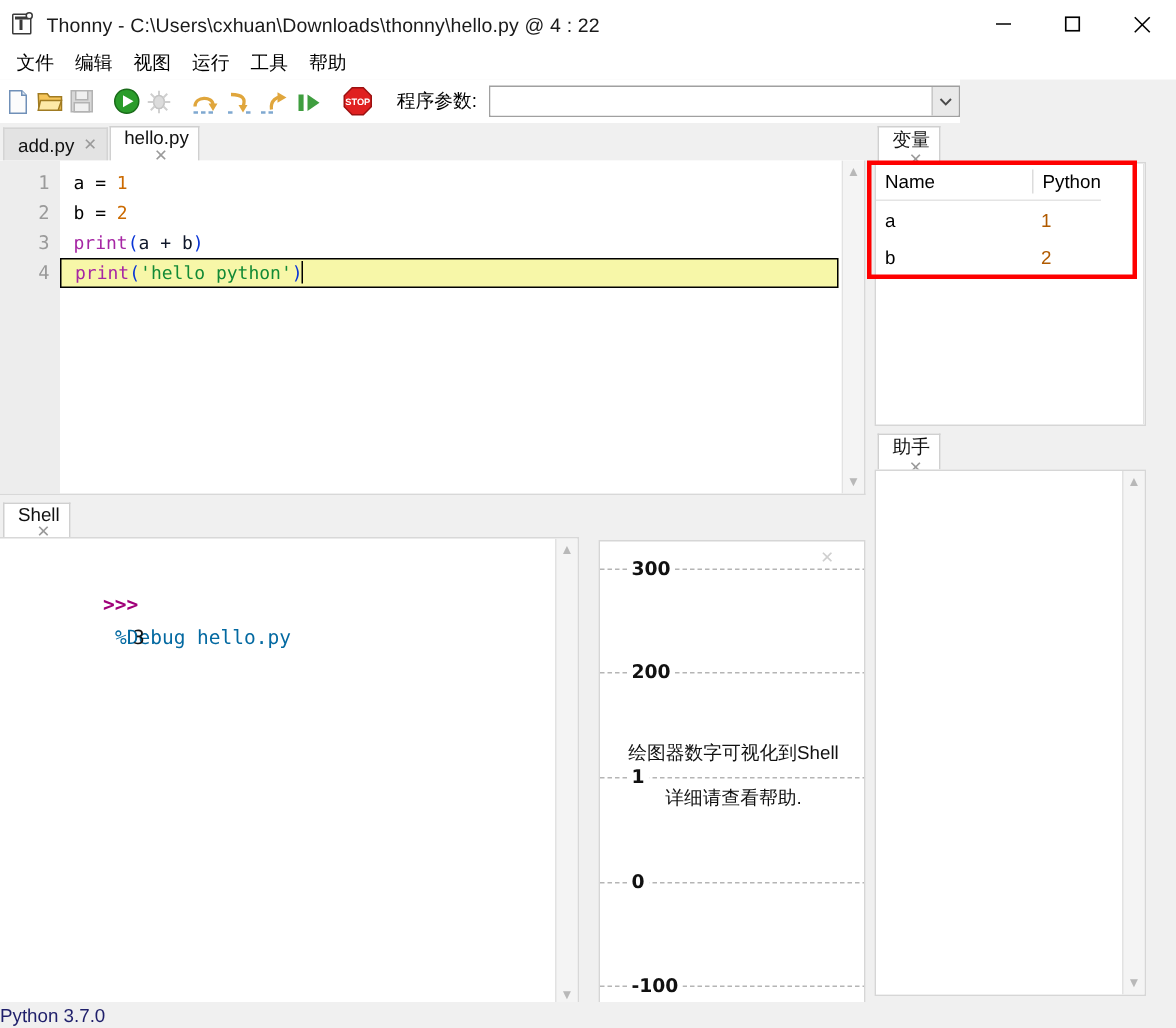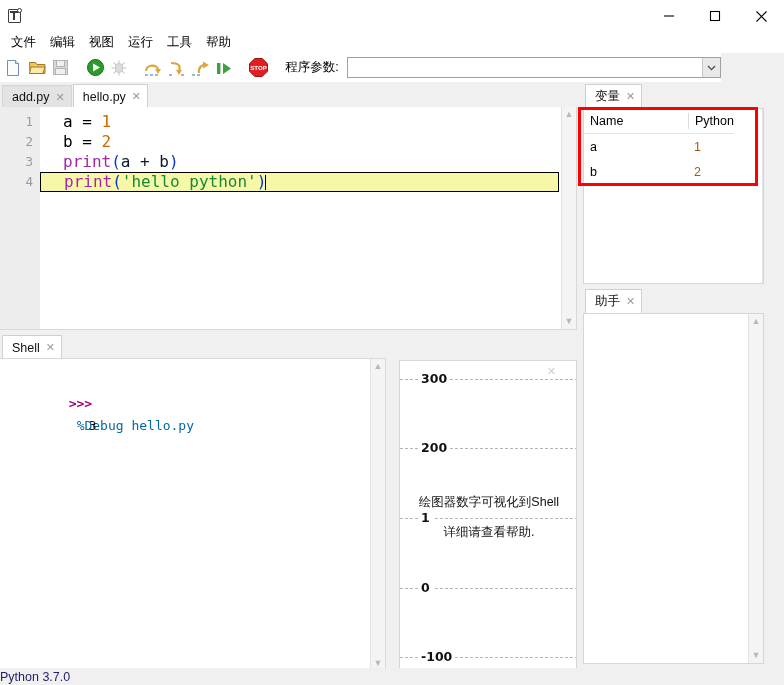--- a/index.html
+++ b/index.html
@@ -50,21 +50,21 @@
   .menubar {
     position: absolute; left: 0; top: 32px; width: 784px; height: 21px;
     background: #ffffff; display: flex; align-items: center; padding-left: 4px;
   }
   .menu-item {
     font-size: 12.5px; color: #000; padding: 1px 7px; white-space: nowrap;
   }
 
   
   .toolbar {
-    position: absolute; left: 0; top: 53px; width: 721px; height: 29px;
+    position: absolute; left: 0; top: 53px; width: 640px; height: 29px;
     background: #ffffff; display: flex; align-items: center;
   }
   .tb-btn { width: 24px; height: 24px; margin-left: 3px; display:flex; align-items:center; justify-content:center; position: relative; }
   .tb-gap { width: 12px; }
   .args-label { margin-left: 16px; font-size: 12.5px; white-space: nowrap; }
   .args-combo {
     margin-left: 8px; height: 21px; width: 432px;
     border: 1px solid #a0a0a0; background: #fff;
     display: flex; align-items: stretch;
   }
@@ -74,38 +74,38 @@
     display: flex; align-items: center; justify-content: center;
   }
 
   
   .nb-tabs { position: absolute; display: flex; align-items: flex-end; height: 24px; }
   .nb-tab {
     height: 23px; background: #e3e3e3; border: 1px solid #d4d4d4; border-bottom: none;
     display: flex; align-items: center; padding: 0 6px 0 9px; margin-right: 1px;
     font-size: 12.5px; color: #111; white-space: nowrap;
   }
-  .nb-tab.active { background: #ffffff; height: 24px; border-color: #d0d0d0; }
+  .nb-tab.active { background: #ffffff; height: 24px; border-color: #d0d0d0; flex-direction: column; }
   .tab-close { margin-left: 6px; color: #9a9a9a; font-size: 11px; line-height: 1; }
 
   .editor-wrap {
     position: absolute; left: 0; top: 107px; width: 577px; height: 223px;
     background: #ffffff; border: 1px solid #d8d8d8; border-left: none; border-top: none;
     display: flex; overflow: hidden;
   }
   .gutter {
     width: 40px; background: #ededed; padding-top: 5px;
     font-family: "DejaVu Sans Mono", monospace; font-size: 12.5px; color: #9a9a9a;
     text-align: right; flex: none;
   }
   .gutter div { height: 20px; line-height: 20px; padding-right: 7px; }
   .code-area { flex: 1; position: relative; padding-top: 5px; background: #fff; overflow: hidden; }
   .code-line {
-    height: 20px; line-height: 20px; padding-left: 23px;
-    font-family: "DejaVu Sans Mono", monospace; font-size: 16px; white-space: pre;
+    height: 20px; line-height: 20px; padding-left: 9px;
+    font-family: "DejaVu Sans Mono", monospace; font-size: 12px; white-space: pre;
   }
   .code-line.hl {
     background: #f7f7a8; border: 1px solid #000; height: 20px; line-height: 18px;
     margin-right: 2px; position: relative;
   }
   .caret { display:inline-block; width:1px; height:15px; background:#000; vertical-align:-3px; margin-left:-1px; }
 
   
   .vscroll {
     width: 15px; background: #f4f4f4; border-left: 1px solid #e2e2e2;
@@ -193,20 +193,21 @@
 
 <div id="app">
 
   <div class="titlebar">
     <div class="title-icon">
       <div class="tbox"></div>
         <div class="tt"></div>
         <div class="ts"></div>
         <div class="tdot"></div>
     </div>
+    <div class="titletext">Thonny  -  C:\Users\cxhuan\Downloads\thonny\hello.py  @  4 : 22</div>
     <div class="wincontrols">
       <div class="wc">
         <svg width="12" height="12" viewBox="0 0 12 12">
             <line x1="1" y1="6" x2="11" y2="6" stroke="#000" stroke-width="1.1"></line>
           </svg>
       </div>
       <div class="wc">
         <svg width="12" height="12" viewBox="0 0 12 12">
             <rect x="1.5" y="1.5" width="9" height="9" fill="none" stroke="#000" stroke-width="1.1"></rect>
           </svg>

